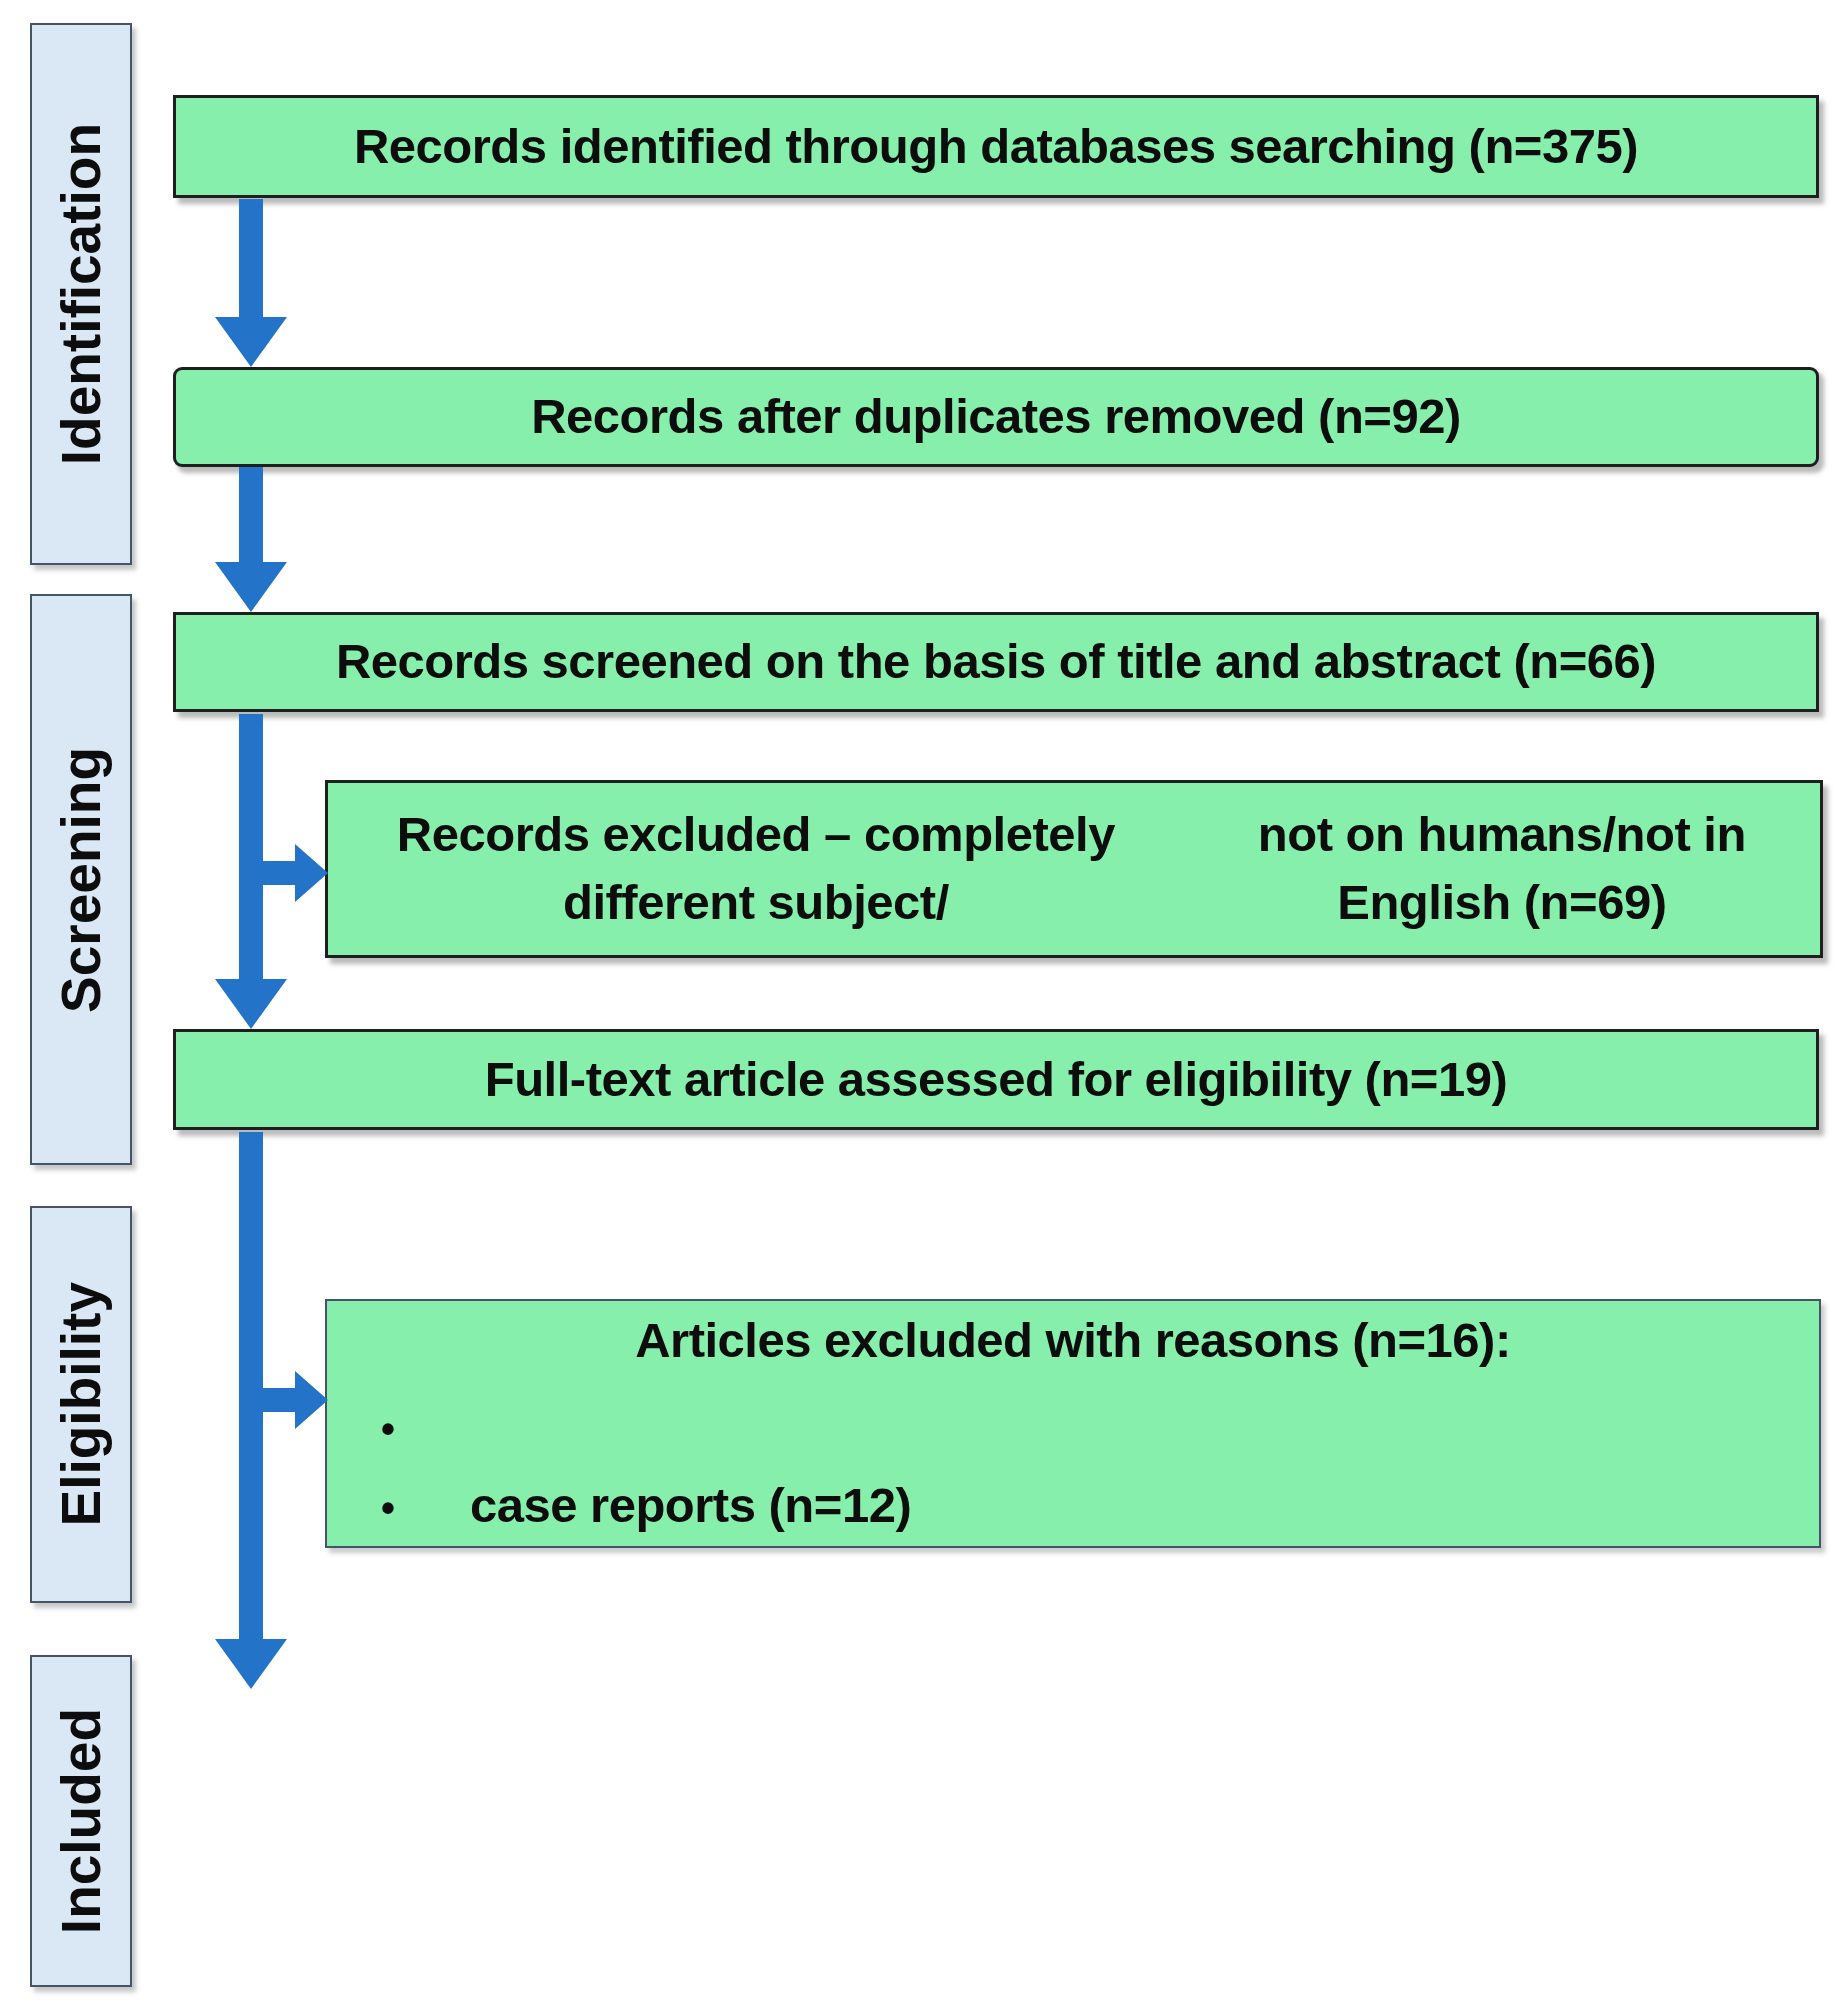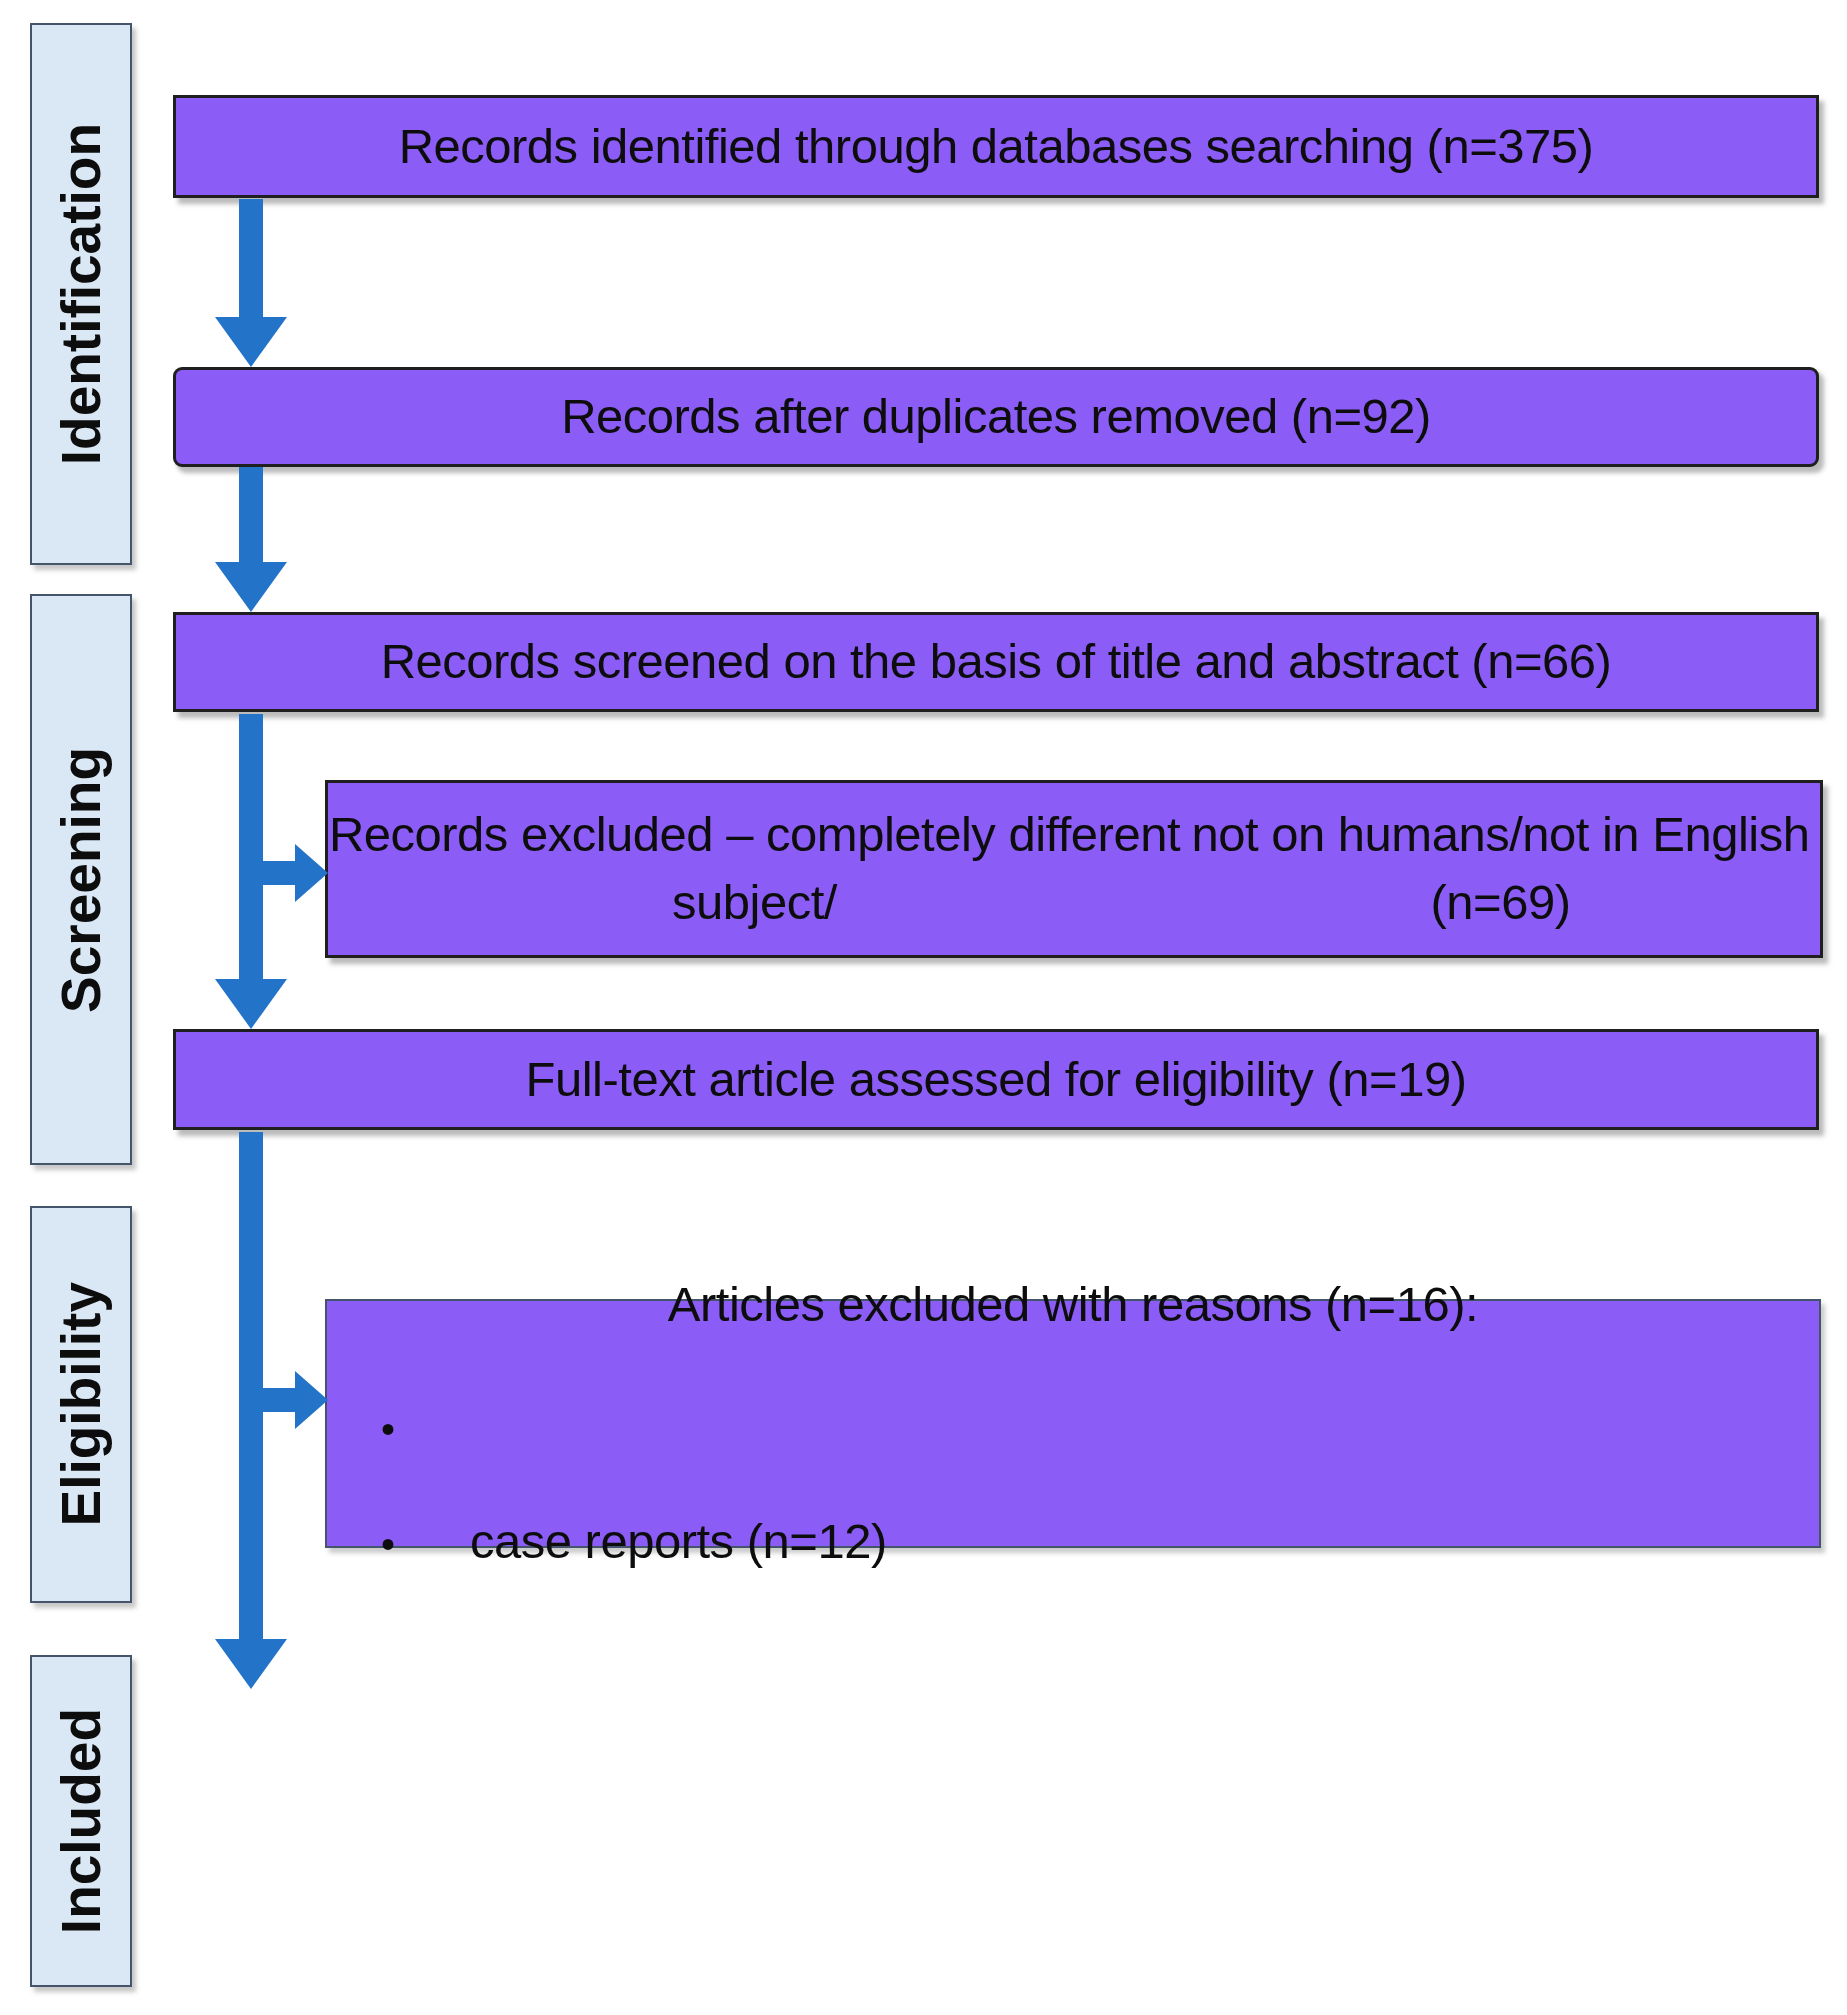--- a/index.html
+++ b/index.html
@@ -36,42 +36,41 @@
     font-size: 55px;
     font-weight: 700;
     letter-spacing: 0px;
     color: #0d0d0d;
     white-space: nowrap;
   }
 
   
   .fbox {
     position: absolute;
-    background: #8b5cf6;
+    background: #86efac;
     border: 3.6px solid #1f1f1f;
     box-sizing: border-box;
     box-shadow: 4.5px 5.5px 4.5px rgba(120,120,120,0.5);
     display: flex;
     align-items: center;
     justify-content: center;
     text-align: center;
     font-size: 49px;
-    font-weight: 400;
+    font-weight: 700;
     letter-spacing: -0.5px;
     line-height: 1.38;
   }
   .fbox.side-reasons {
     border: 2.7px solid #44546a;
     box-shadow: 3.6px 4.5px 4.5px rgba(140,140,140,0.45);
     flex-direction: column;
     align-items: stretch;
     justify-content: center;
     text-align: left;
     padding: 9px 18px;
-    gap: 36px;
   }
   .reasons-title {
     text-align: center;
     margin-bottom: 12.7px;
   }
   .bullet-row {
     display: flex;
     align-items: baseline;
     padding-left: 36px;
     margin-top: 14.5px;

